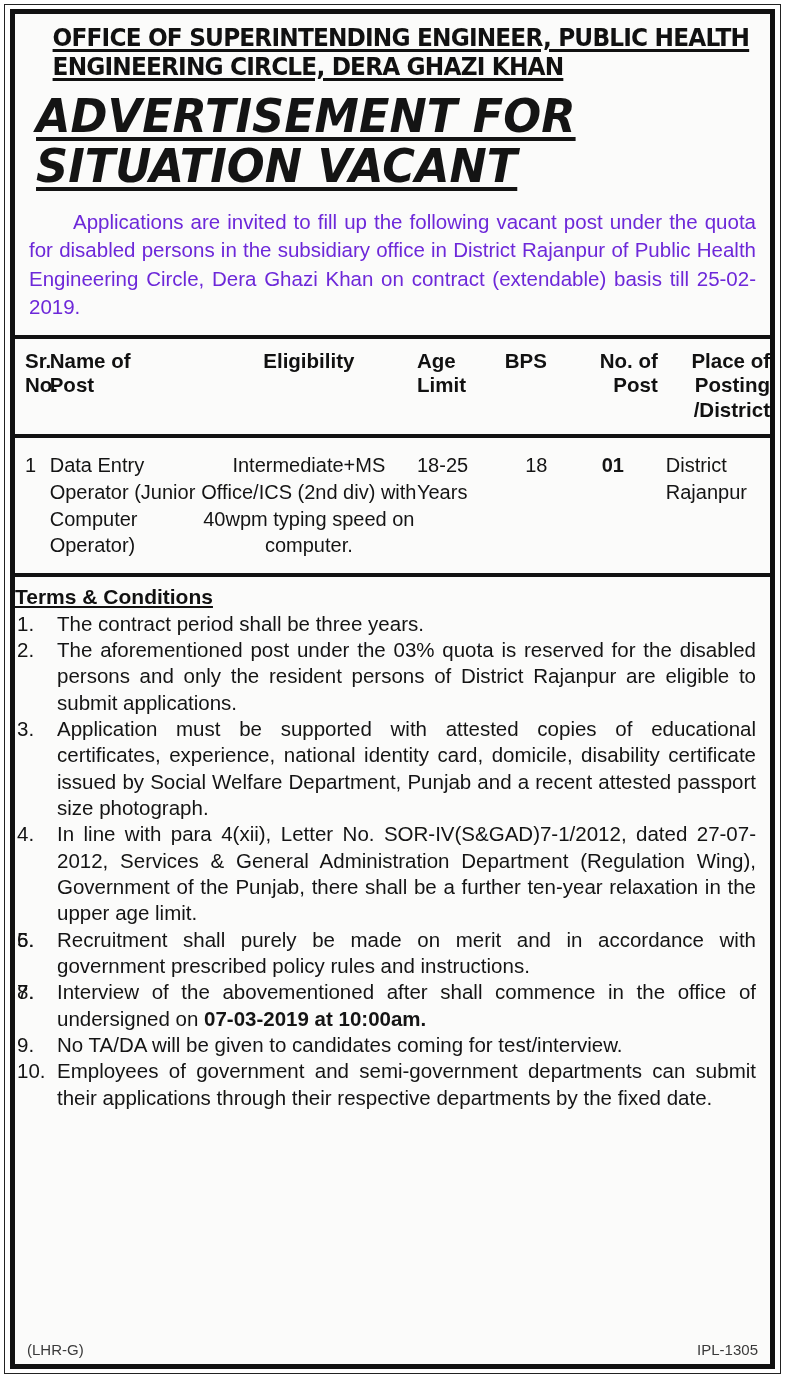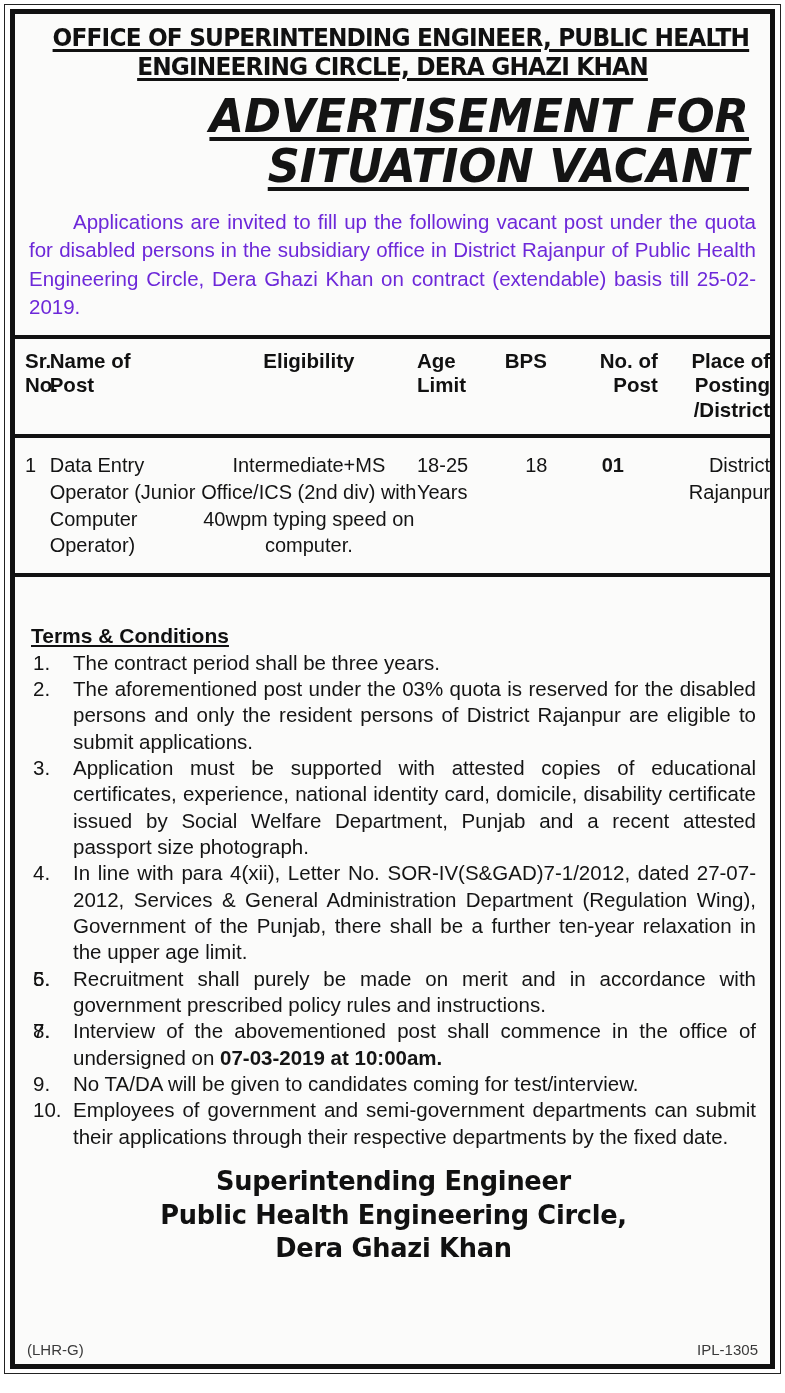--- a/index.html
+++ b/index.html
@@ -44,40 +44,39 @@
     flex-direction: column;
   }
 
   .rule {
     border-bottom: 4px solid #111111;
     width: 100%;
   }
 
   
   .office-head {
-    text-align: center;
     padding: 9px 12px 2px 12px;
   }
   .office-line {
     font-family: "DejaVu Sans", sans-serif;
     font-weight: bold;
     font-size: 25px;
     line-height: 1.16;
     letter-spacing: -0.9px;
     color: #111111;
     text-decoration: underline;
     text-decoration-thickness: 3px;
     text-underline-offset: 3px;
     transform: scaleX(0.93);
     transform-origin: center;
     white-space: nowrap;
   }
 
   .title-block {
-    text-align: right;
+    text-align: left;
     padding: 9px 10px 4px 10px;
   }
   .title-line {
     font-family: "DejaVu Sans", sans-serif;
     font-weight: bold;
     font-style: italic;
     font-size: 46px;
     line-height: 1.08;
     letter-spacing: 0px;
     color: #141414;
@@ -128,28 +127,27 @@
   .c-name   { width: 148px; text-align: left; margin-left: 35px; }
   .c-elig   { width: 212px; text-align: center; }
   .c-age    { width: 86px;  text-align: left; }
   .c-bps    { width: 62px;  text-align: left; }
   .c-nop    { width: 88px;  text-align: right; font-weight: bold; }
   .c-place  { width: 110px; text-align: right;   padding-left: 8px !important; }
 
   .thead-row .c-nop { text-align: right; }
   .tbody-row .c-sr  { text-align: left; }
   .tbody-row .c-nop { text-align: center; }
-  .tbody-row .c-place { text-align: right; }
+  .tbody-row .c-place { text-align: left; }
   .tbody-row .c-bps { text-align: center; }
 
   
   .terms-wrap {
-    padding: 8px 14px 4px 16px;
+    padding: 8px 14px 4px 0;
     flex: 1 1 auto;
-    margin-top: 39px;
   }
   .terms-heading {
     font-weight: bold;
     font-size: 21px;
     color: #111111;
     text-decoration: underline;
     text-decoration-thickness: 2px;
     text-underline-offset: 2px;
     margin-bottom: 2px;
     display: inline-block;
@@ -277,30 +275,25 @@
     <div class="terms-wrap">
       <div class="terms-heading">Terms &amp; Conditions</div>
       <div class="terms-list" id="terms-list">
           <div class="term-item"><span class="num">1.</span><span>The contract period shall be three years.</span></div>
           <div class="term-item"><span class="num">2.</span><span>The aforementioned post under the 03% quota is reserved for the disabled persons and only the resident persons of District Rajanpur are eligible to submit applications.</span></div>
           <div class="term-item"><span class="num">3.</span><span>Application must be supported with attested copies of educational certificates, experience, national identity card, domicile, disability certificate issued by Social Welfare Department, Punjab and a recent attested passport size photograph.</span></div>
           <div class="term-item"><span class="num">4.</span><span>In line with para 4(xii), Letter No. SOR-IV(S&amp;GAD)7-1/2012, dated 27-07-2012, Services &amp; General Administration Department (Regulation Wing), Government of the Punjab, there shall be a further ten-year relaxation in the upper age limit.</span></div>
           <div class="term-item"><span class="num">5.</span></div>
           <div class="term-item"><span class="num">6.</span><span>Recruitment shall purely be made on merit and in accordance with government prescribed policy rules and instructions.</span></div>
           <div class="term-item"><span class="num">7.</span></div>
-          <div class="term-item"><span class="num">8.</span><span>Interview of the abovementioned post shall commence in the office of undersigned on </span><b>07-03-2019 at 10:00am.</b></div>
+          <div class="term-item"><span class="num">8.</span><span>Interview of the abovementioned after shall commence in the office of undersigned on </span><b>07-03-2019 at 10:00am.</b></div>
           <div class="term-item"><span class="num">9.</span><span>No TA/DA will be given to candidates coming for test/interview.</span></div>
           <div class="term-item"><span class="num">10.</span><span>Employees of government and semi-government departments can submit their applications through their respective departments by the fixed date.</span></div>
         </div>
 
-      <div class="sign-block">
-        <div class="sign-line">Superintending Engineer</div>
-        <div class="sign-line">Public Health Engineering Circle,</div>
-        <div class="sign-line">Dera Ghazi Khan</div>
-      </div>
     </div>
 
     <div class="footer">
       <div>(LHR-G)</div>
       <div>IPL-1305</div>
     </div>
 
   </div>
 </div>
 

